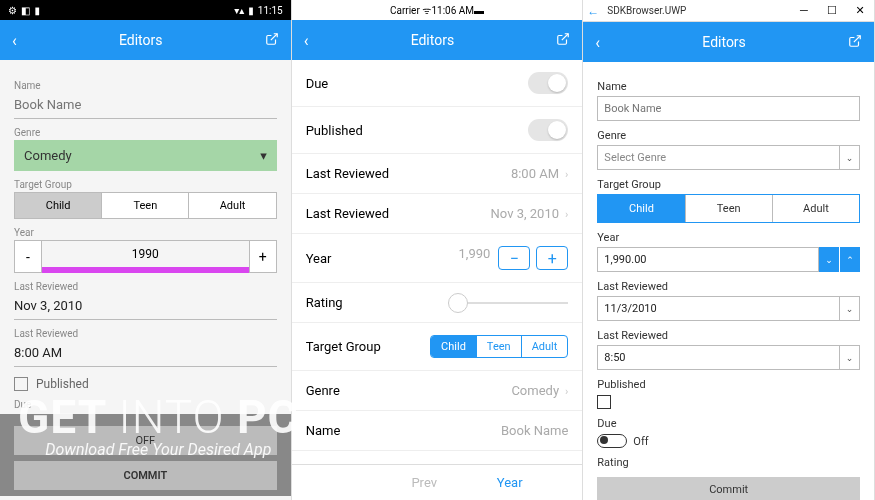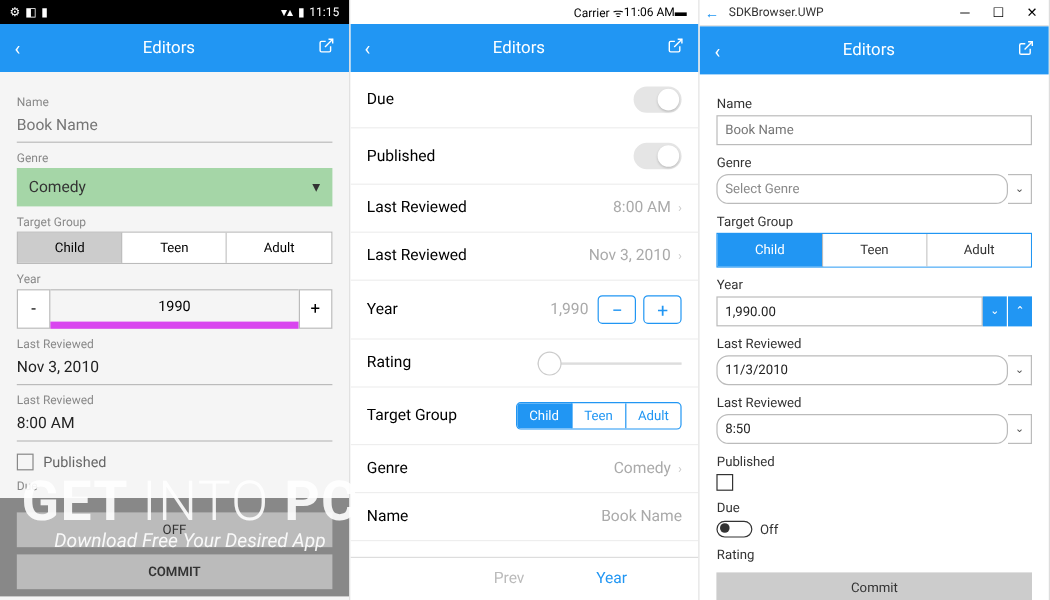--- a/index.html
+++ b/index.html
@@ -28,21 +28,21 @@
 .stepper > button { width: 28px; border: 1px solid #bbb; background: #fff; font-size: 14px; cursor: pointer; }
 .stepper > div { flex: 1; border-top: 1px solid #bbb; border-bottom: 6px solid #d946ef; text-align: center; padding: 6px 0; font-size: 12px; }
 .chk-row { display: flex; align-items: center; gap: 8px; font-size: 12px; color: #666; margin-top: 10px; }
 .chk { width: 14px; height: 14px; border: 1.5px solid #888; }
 .gray-block { background: #888; margin: 4px -14px 0 -14px; padding: 6px 14px; }
 .off-bar, .commit-bar { background: #bbb; text-align: center; padding: 8px 0; font-size: 11px; color: #333; margin-top: 6px; }
 .commit-bar { font-weight: 600; }
 
 
 .p2 { background: #fff; }
-.ios-status { height: 20px; display: flex; align-items: center; justify-content: flex-end; padding: 0 10px; font-size: 10px; color: #000; }
+.ios-status { height: 20px; display: flex; align-items: center; justify-content: center; padding: 0 10px; font-size: 10px; color: #000; }
 .p2-body { flex: 1; overflow: hidden; }
 .ios-row { display: flex; align-items: center; justify-content: space-between; padding: 12px 14px; border-bottom: 1px solid #eee; font-size: 13px; }
 .ios-row .label { color: #000; }
 .ios-row .value { color: #aaa; }
 .ios-row .chev { color: #ccc; margin-left: 6px; font-size: 11px; }
 .ios-toggle { width: 40px; height: 22px; background: #e5e5e5; border-radius: 11px; position: relative; }
 .ios-toggle::after { content: ''; position: absolute; width: 18px; height: 18px; background: #fff; border-radius: 50%; top: 2px; right: 2px; box-shadow: 0 1px 2px rgba(0,0,0,.2); }
 .step-btns { display: flex; gap: 6px; }
 .step-btns button { width: 32px; height: 24px; border: 1px solid #2196f3; background: #fff; color: #2196f3; font-size: 16px; border-radius: 4px; cursor: pointer; }
 .slider-track { width: 120px; height: 2px; background: #ddd; position: relative; }
@@ -59,21 +59,21 @@
 .p3 { background: #fff; }
 .uwp-title { height: 22px; display: flex; align-items: center; font-size: 10px; border-bottom: 1px solid #ddd; }
 .uwp-title .icon-sq { width: 20px; text-align: center; color: #2196f3; font-size: 12px; }
 .uwp-title .txt { flex: 1; padding-left: 4px; color: #333; }
 .uwp-title .wbtn { width: 28px; text-align: center; font-size: 11px; cursor: pointer; }
 .p3-body { padding: 10px 14px; flex: 1; overflow: hidden; font-size: 11px; color: #333; }
 .p3-body .lbl3 { margin-top: 8px; margin-bottom: 3px; }
 .box-input { width: 100%; border: 1px solid #bbb; padding: 5px 6px; font-size: 11px; color: #888; background: #fff; }
 .box-input.val { color: #222; }
 .uwp-select { display: flex; }
-.uwp-select .box-input { flex: 1; border-radius: 10px; }
+.uwp-select .box-input { flex: 1; }
 .uwp-select .arrow { width: 20px; border: 1px solid #bbb; border-left: none; display: flex; align-items: center; justify-content: center; font-size: 9px; color: #555; }
 .uwp-seg { display: flex; border: 1px solid #2196f3; }
 .uwp-seg > div { flex: 1; text-align: center; padding: 7px 0; font-size: 11px; background: #fff; color: #333; border-right: 1px solid #bbb; cursor: pointer; }
 .uwp-seg > div:last-child { border-right: none; }
 .uwp-seg > div.active { background: #2196f3; color: #fff; }
 .uwp-spin { display: flex; }
 .uwp-spin .box-input { flex: 1; }
 .uwp-spin .sbtn { width: 20px; background: #2196f3; color: #fff; display: flex; align-items: center; justify-content: center; font-size: 9px; cursor: pointer; }
 .uwp-chk { width: 14px; height: 14px; border: 1.5px solid #333; margin-top: 4px; }
 .uwp-switch { display: flex; align-items: center; gap: 6px; margin-top: 4px; }
@@ -179,21 +179,21 @@
     <div class="ios-row">
       <span class="label">Last Reviewed</span>
       <span><span class="value">8:00 AM</span><span class="chev">›</span></span>
     </div>
     <div class="ios-row">
       <span class="label">Last Reviewed</span>
       <span><span class="value">Nov 3, 2010</span><span class="chev">›</span></span>
     </div>
     <div class="ios-row">
       <span class="label">Year</span>
-      <span style="display:flex;align-items:center;gap:8px">
+      <span style="display:flex;align-items:flex-start;gap:8px">
         <span class="value">1,990</span>
         <span class="step-btns">
           <button>−</button>
           <button>+</button>
         </span>
       </span>
     </div>
     <div class="ios-row">
       <span class="label">Rating</span>
       <div class="slider-track">

